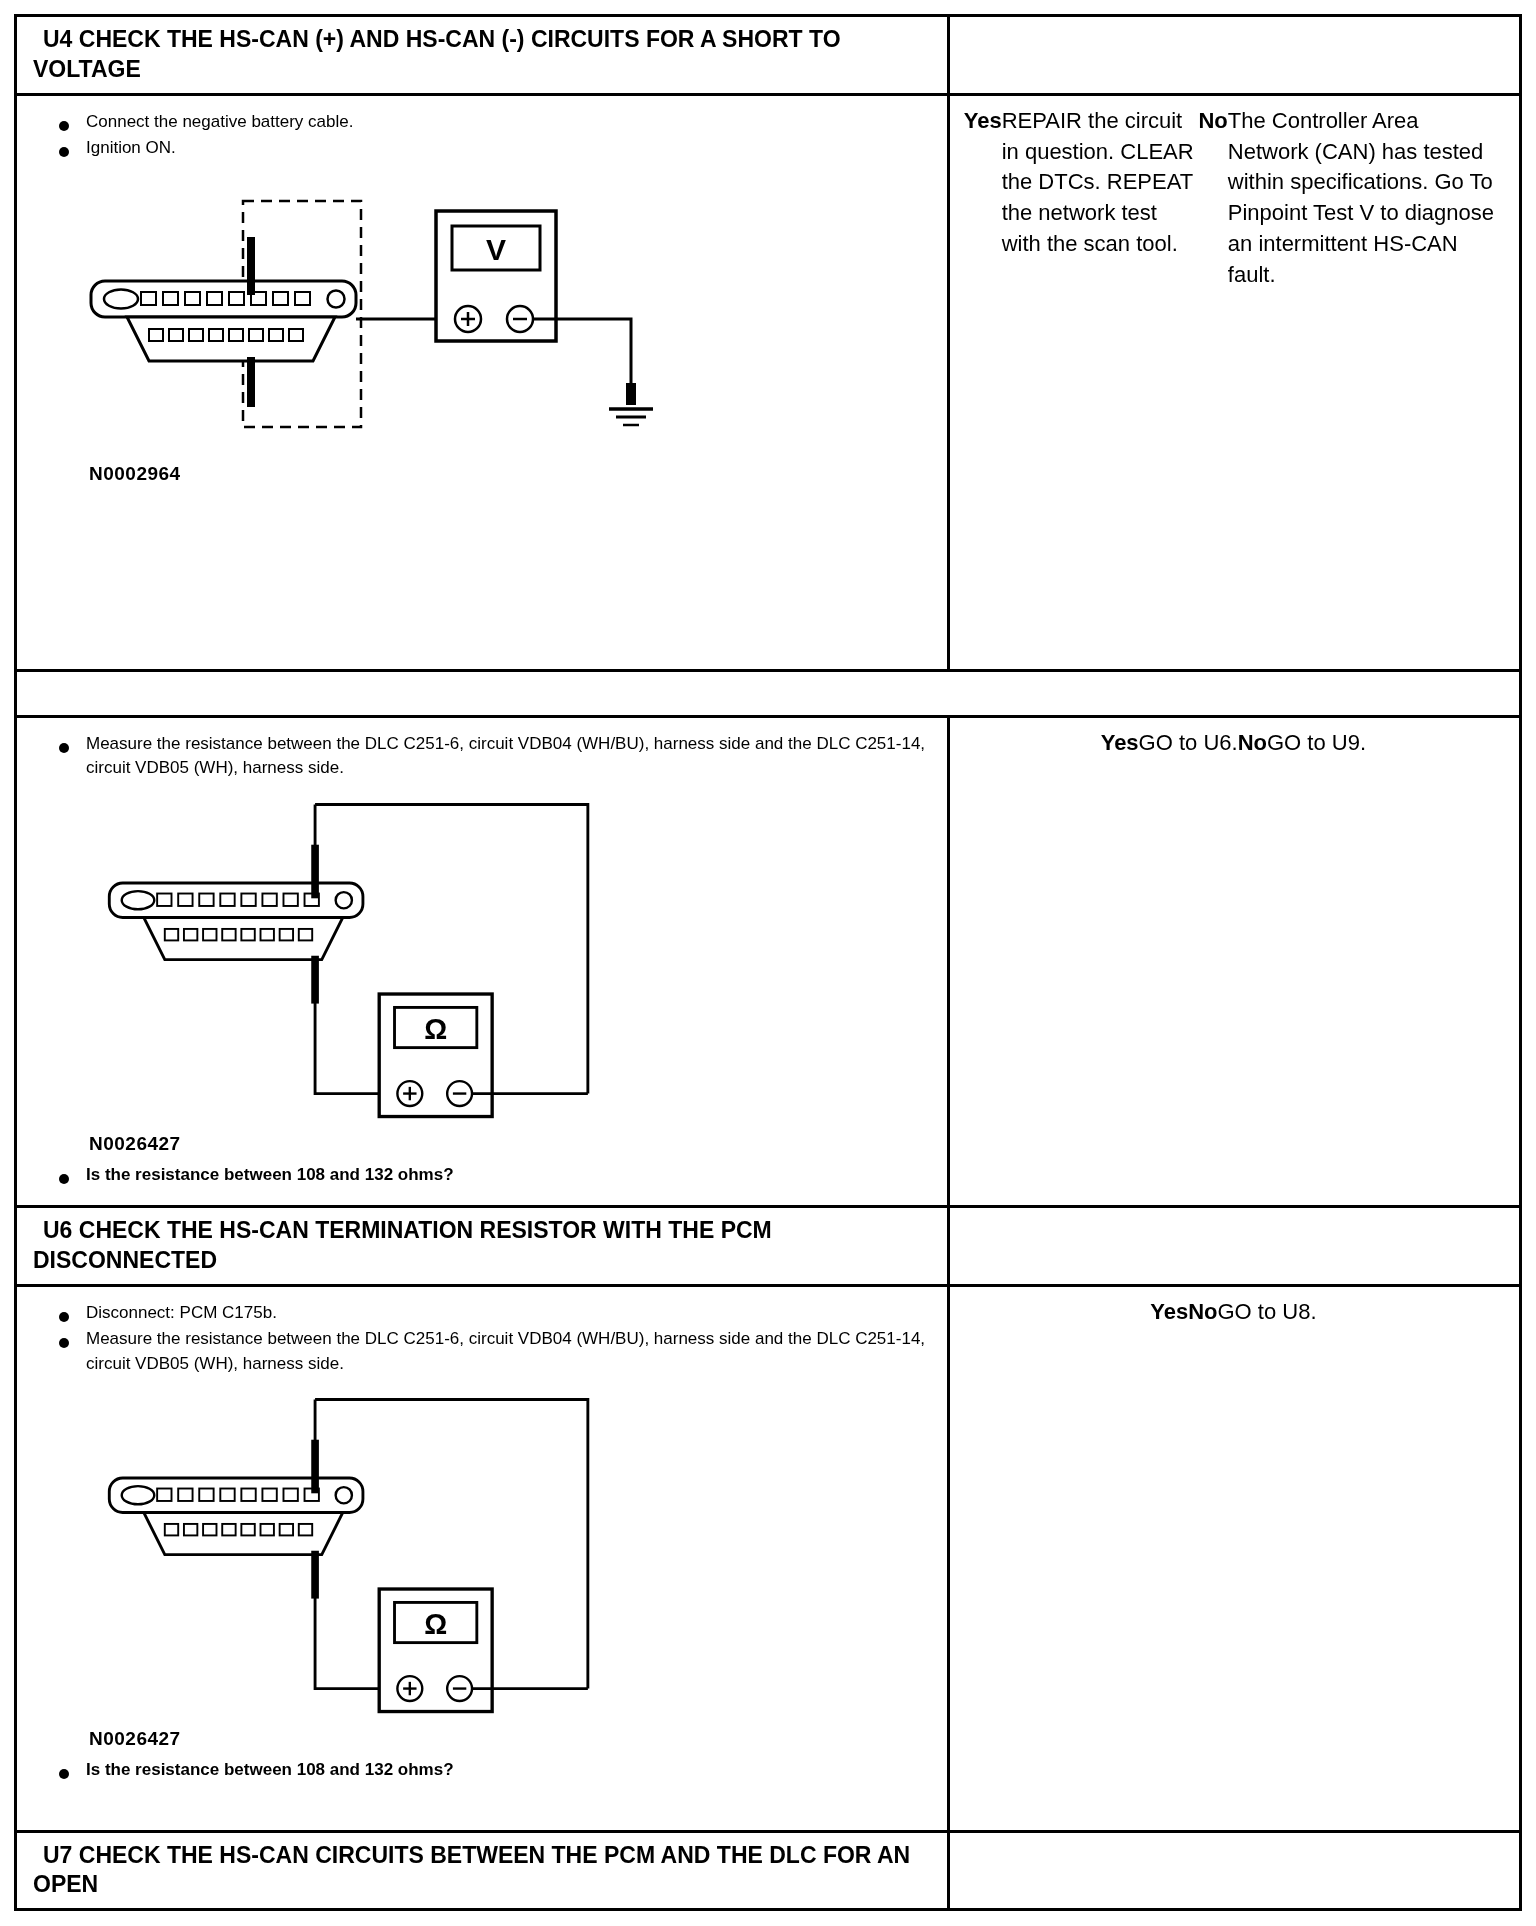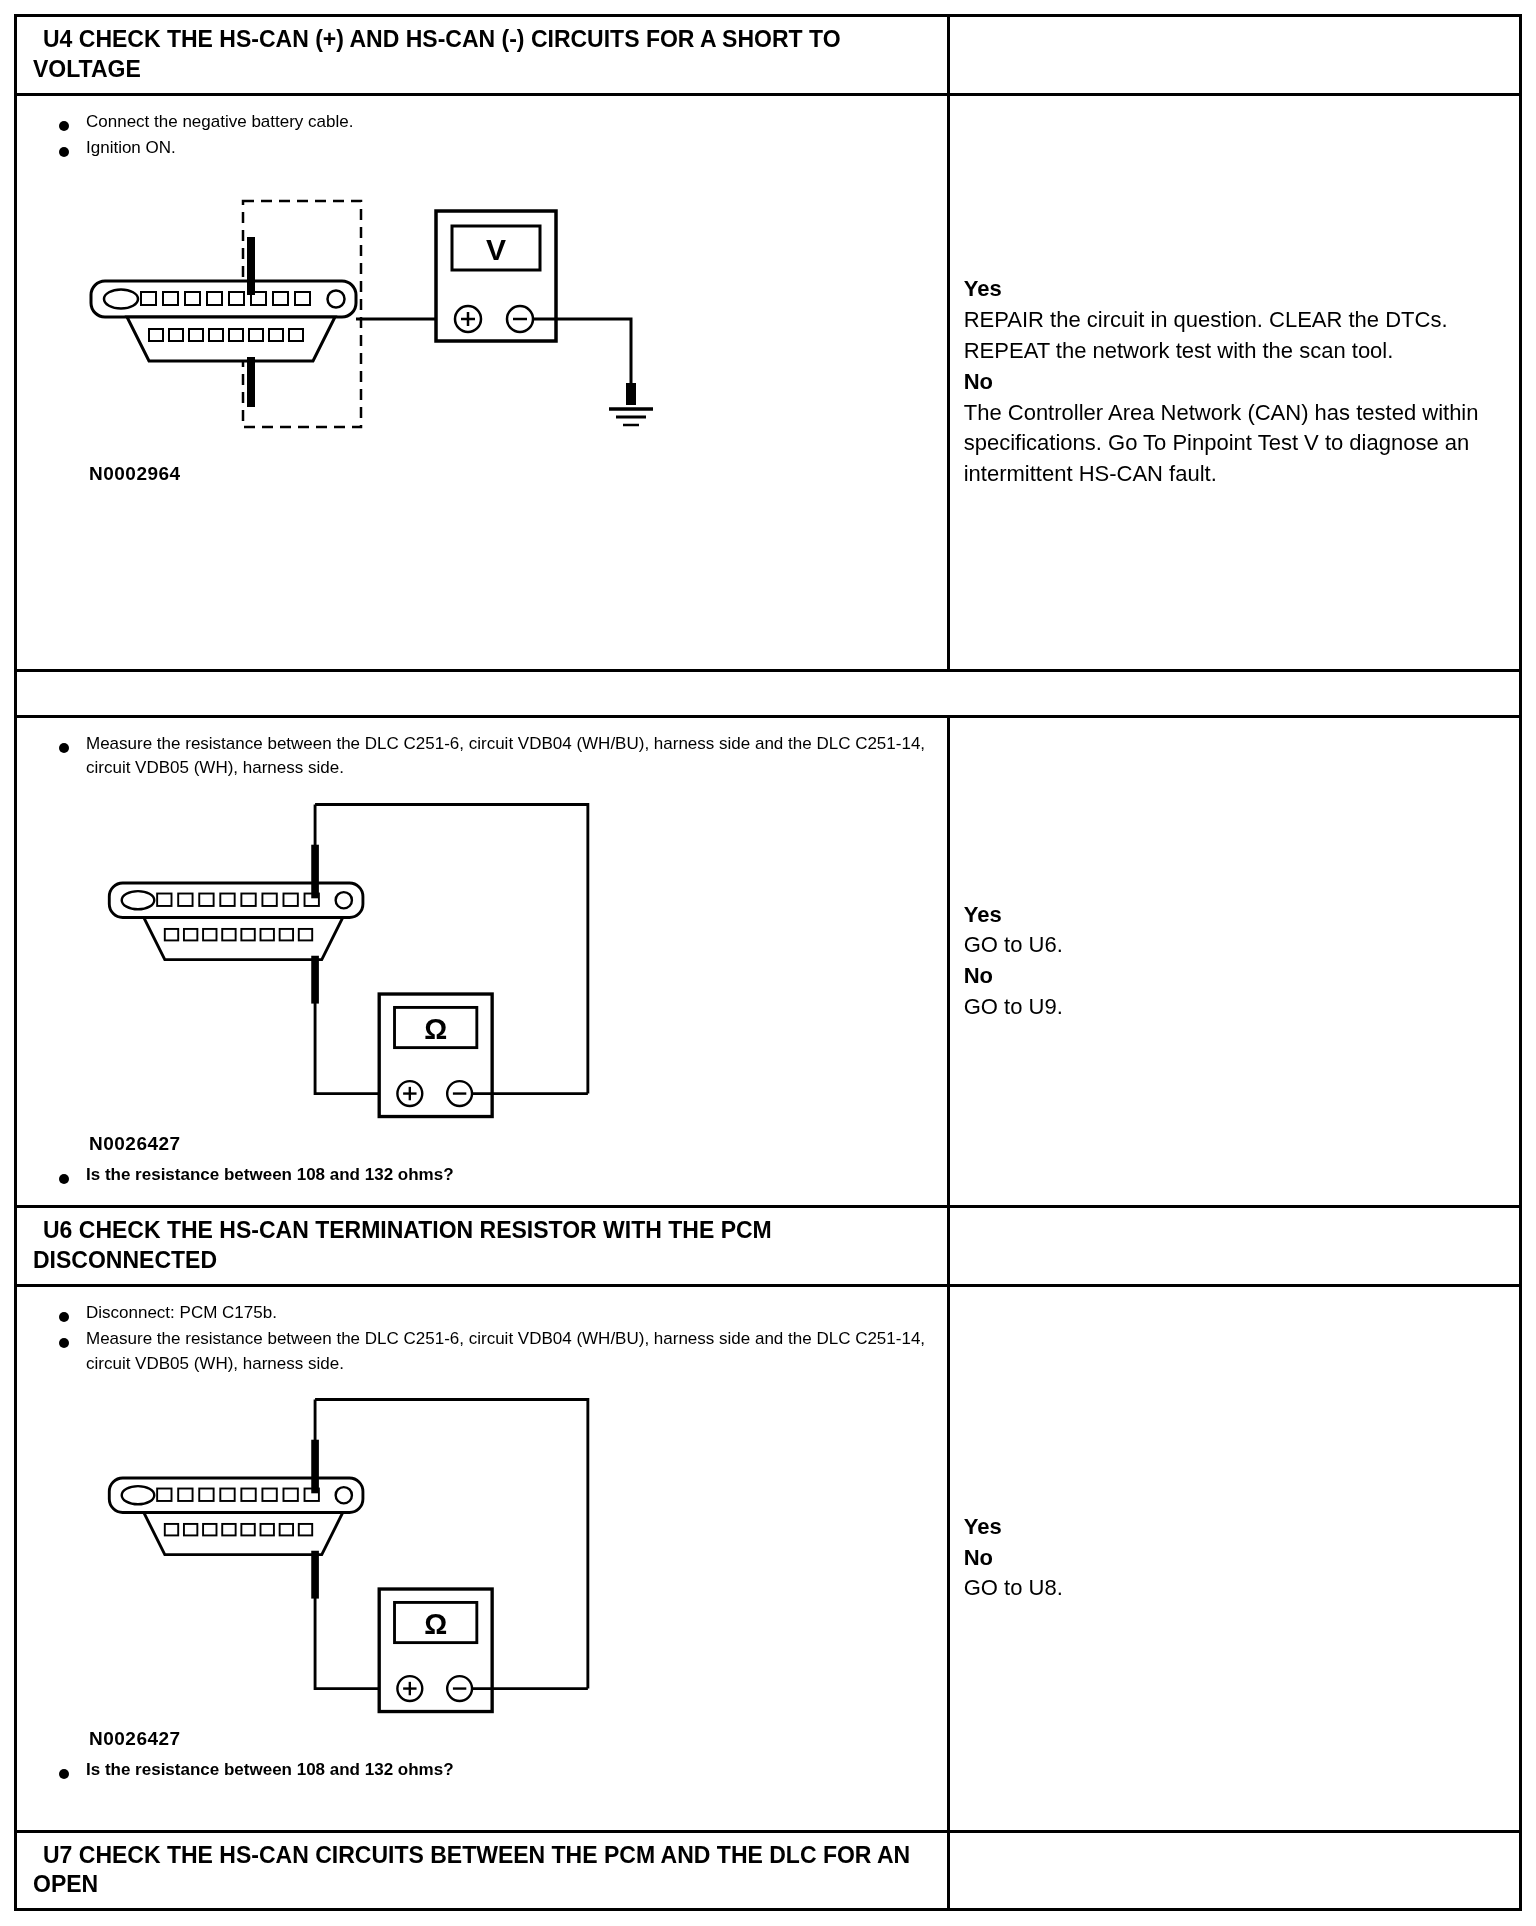--- a/index.html
+++ b/index.html
@@ -34,21 +34,21 @@
   .hr-u4 { min-height:72px; }
   .br-u4 { min-height:576px; }
   .hr-u5 { min-height:46px; }
   .br-u5 { min-height:490px; }
   .hr-u6 { min-height:72px; }
   .br-u6 { min-height:546px; }
   .hr-u7 { min-height:70px;align-items:flex-end; }
 
   .body-row .cell-left { padding:14px 12px 8px 16px; }
   .body-row .cell-right {
-    display:flex; flex-direction:column; justify-content:center;
+    display:flex; justify-content:center;
     padding:10px 16px 10px 14px;
     font-size:22px; line-height:1.4;
   }
   .result-label { font-weight:bold; }
 
   .bullet-item {
     display:flex; align-items:flex-start;
     font-size:17px; line-height:1.45;
     margin-bottom:2px;
   }

